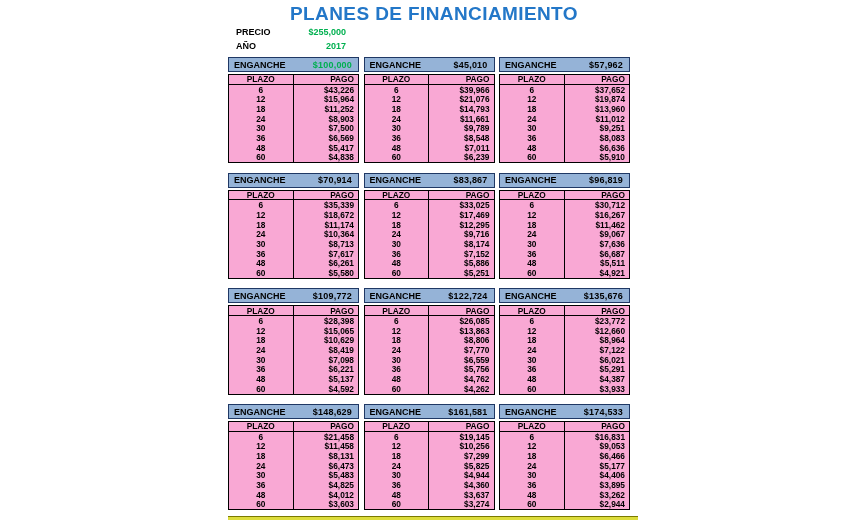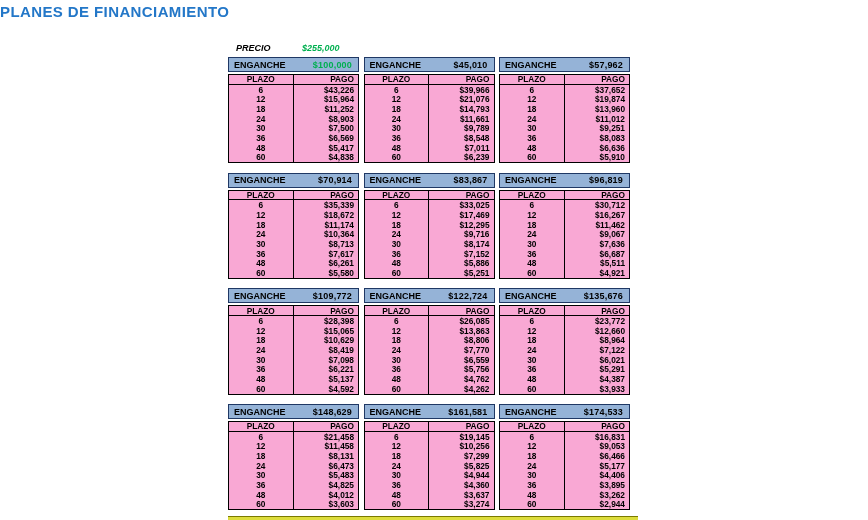--- a/index.html
+++ b/index.html
@@ -11,27 +11,27 @@
     --strip-fill:#DCDC3C;
     --strip-border:#7A7A00;
   }
   *{box-sizing:border-box;}
   html,body{margin:0;padding:0;}
   body{
     width:868px;height:520px;position:relative;background:#fff;overflow:hidden;
     font-family:"Liberation Sans",sans-serif;color:#000;
   }
   .title{
-    position:absolute;top:3px;left:0;width:100%;text-align:left;
-    font-size:15px;font-weight:bold;color:var(--title-color);letter-spacing:.4px;
+    position:absolute;top:3px;left:0;width:100%;text-align:center;
+    font-size:19px;font-weight:bold;color:var(--title-color);letter-spacing:.4px;
   }
-  .info{position:absolute;left:236px;top:41px;font-style:italic;}
+  .info{position:absolute;left:236px;top:25px;}
   .info-row{display:flex;height:14px;align-items:center;font-size:9px;font-weight:bold;}
   .info-label{width:66px;}
-  .info-value{width:44px;color:var(--accent-green);}
+  .info-value{width:44px;text-align:right;color:var(--accent-green);}
   .plans{
     position:absolute;left:228px;top:57px;width:402px;
     display:grid;grid-template-columns:repeat(3,131px);column-gap:4.5px;row-gap:9.5px;
   }
   .plan-header{
     height:15px;background:var(--header-fill);
     border:1.5px solid var(--header-border);
     display:flex;justify-content:space-between;align-items:center;
     padding:0 6px 0 5px;font-size:9px;font-weight:bold;
   }

